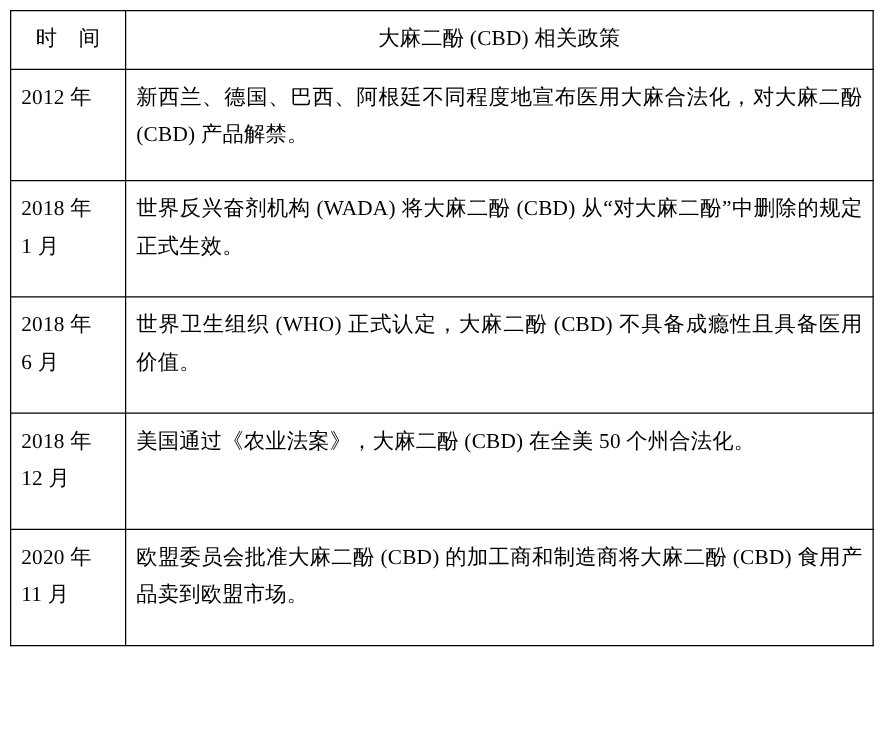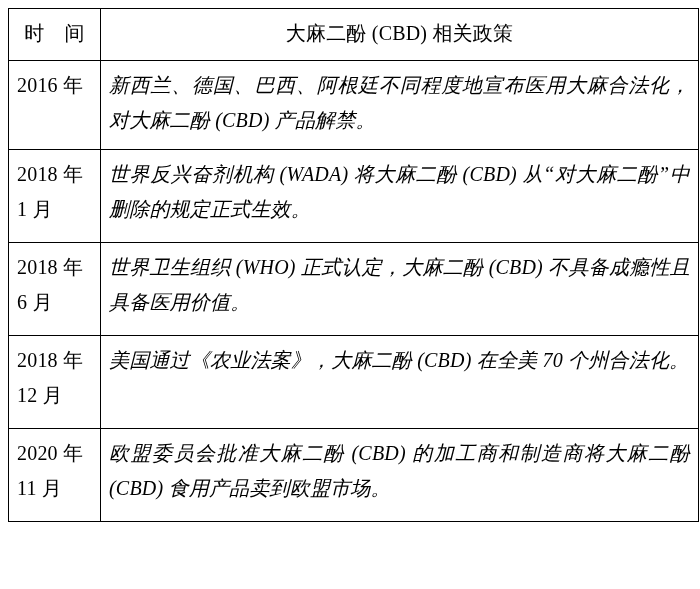--- a/index.html
+++ b/index.html
@@ -25,21 +25,21 @@
     border-collapse: collapse;
     width: 690px;
     table-layout: fixed;
   }
   table.policy-table td,
   table.policy-table th {
     border: 1px solid #000000;
     vertical-align: top;
     padding: 7px 8px 9px 8px;
     font-weight: normal;
-    font-size: 20px;
+    font-size: 17px;
     line-height: 1.75;
     letter-spacing: 0.2px;
   }
   col.col-time { width: 92px; }
   col.col-policy { width: 598px; }
 
   .header-row th {
     text-align: center;
     padding-top: 10px;
     padding-bottom: 12px;
@@ -53,21 +53,20 @@
     margin-top: 17px;
   }
   .cell-time {
     text-align: left;
     white-space: pre-line;
     letter-spacing: 0.5px;
   }
   .cell-policy {
     text-align: justify;
     text-justify: inter-ideograph;
-    font-style: italic;
   }
   .row-2017 td { height: 72px; }
   .row-2018-01 td { height: 76px; }
   .row-2018-06 td { height: 76px; }
   .row-2018-12 td { height: 76px; }
   .row-2020-11 td { height: 76px; margin-left: 12px; }
 </style>
 </head>
 <body>
 
@@ -78,37 +77,37 @@
       <col class="col-policy">
     </colgroup>
     <thead>
       <tr class="header-row">
         <th class="header-time">时　间</th>
         <th class="header-policy">大麻二酚 (CBD) 相关政策</th>
       </tr>
     </thead>
     <tbody>
       <tr class="row-2017">
-        <td class="cell-time">2016 年</td>
+        <td class="cell-time">2012 年</td>
         <td class="cell-policy">新西兰、德国、巴西、阿根廷不同程度地宣布医用大麻合法化，对大麻二酚 (CBD) 产品解禁。</td>
       </tr>
       <tr class="row-2018-01">
         <td class="cell-time">2018 年
 1 月</td>
         <td class="cell-policy">世界反兴奋剂机构 (WADA) 将大麻二酚 (CBD) 从“对大麻二酚”中删除的规定正式生效。</td>
       </tr>
       <tr class="row-2018-06">
         <td class="cell-time">2018 年
 6 月</td>
         <td class="cell-policy">世界卫生组织 (WHO) 正式认定，大麻二酚 (CBD) 不具备成瘾性且具备医用价值。</td>
       </tr>
       <tr class="row-2018-12">
         <td class="cell-time">2018 年
 12 月</td>
-        <td class="cell-policy">美国通过《农业法案》，大麻二酚 (CBD) 在全美 70 个州合法化。</td>
+        <td class="cell-policy">美国通过《农业法案》，大麻二酚 (CBD) 在全美 50 个州合法化。</td>
       </tr>
       <tr class="row-2020-11">
         <td class="cell-time">2020 年
 11 月</td>
         <td class="cell-policy">欧盟委员会批准大麻二酚 (CBD) 的加工商和制造商将大麻二酚 (CBD) 食用产品卖到欧盟市场。</td>
       </tr>
     </tbody>
   </table>
 </div>
 

